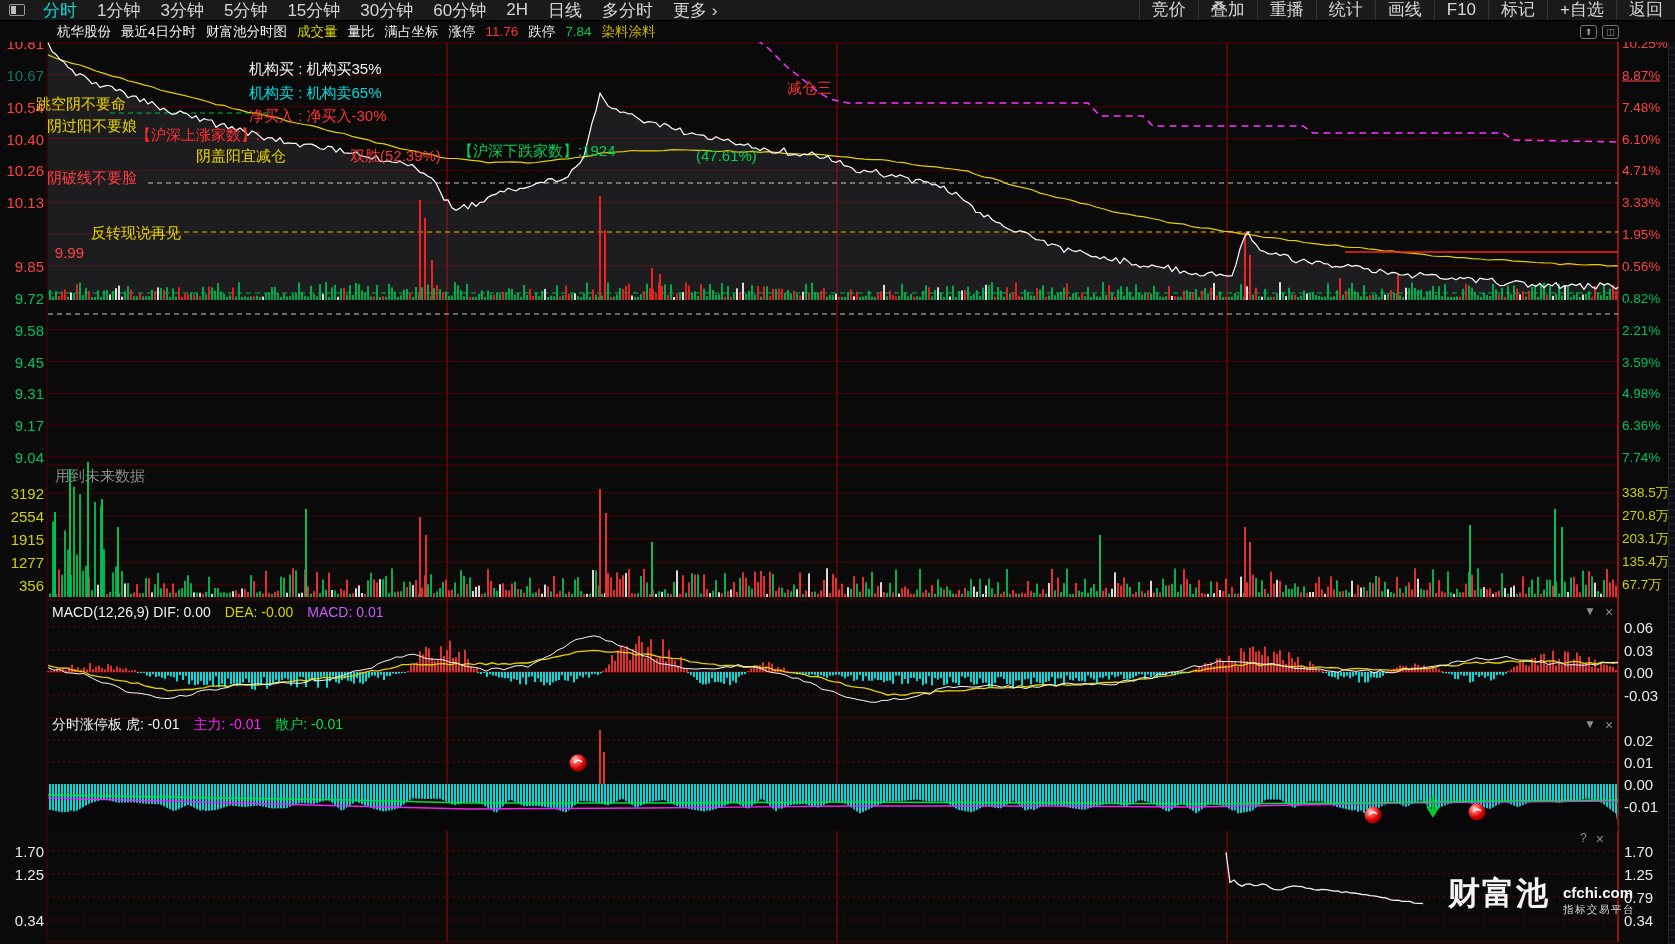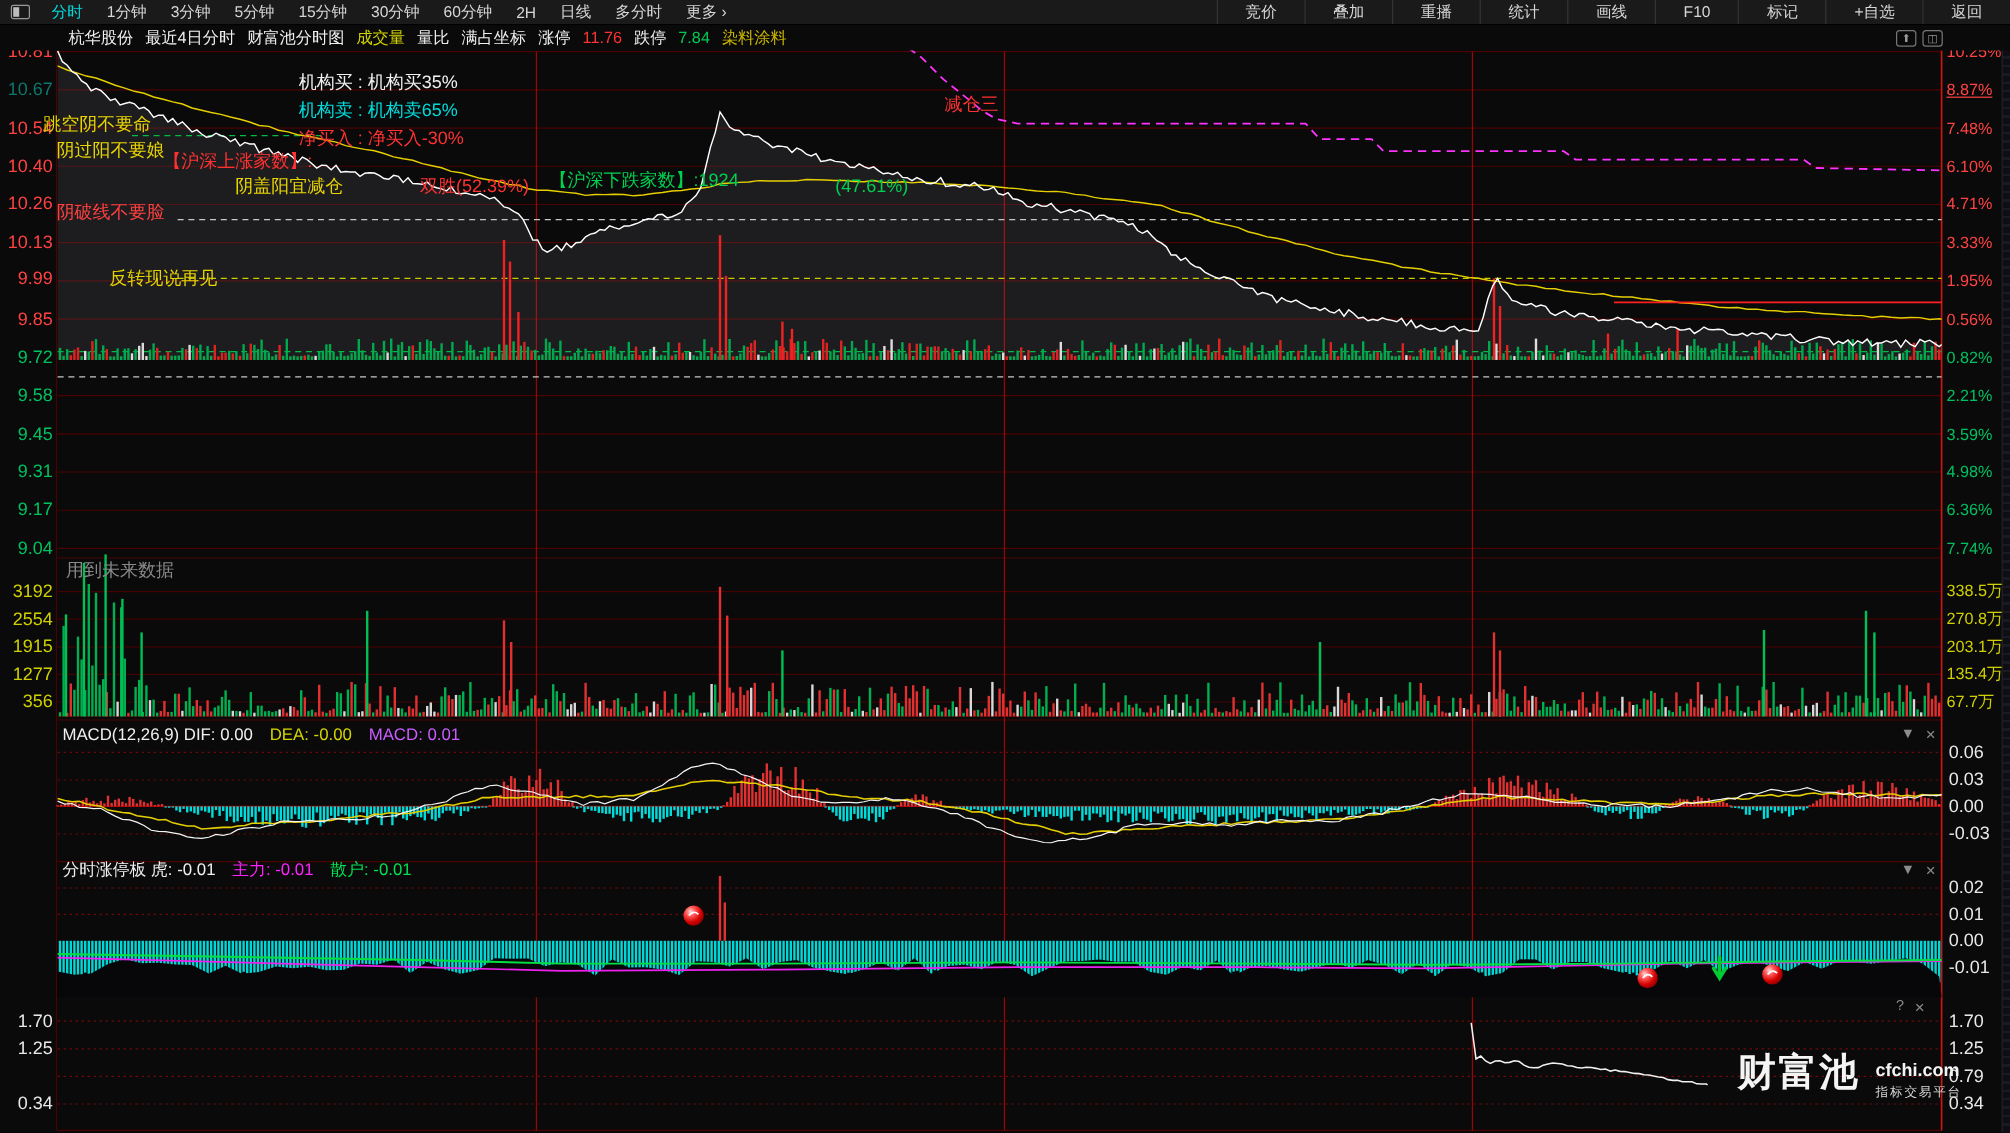--- a/index.html
+++ b/index.html
@@ -1,28 +1,28 @@
 <!DOCTYPE html>
 <html><head>
 <meta charset="utf-8">
 <style>
 *{margin:0;padding:0;box-sizing:border-box}
 html,body{background:#000}
 #app{position:relative;width:1675px;height:944px;background:#0a0a0a;overflow:hidden;
   font-family:"Liberation Sans","DejaVu Sans",sans-serif;color:#ddd}
 
 #menubar{position:absolute;left:0;top:0;width:1675px;height:21px;background:#1a1a1a;
-  border-bottom:1px solid #000;display:flex;align-items:center;font-size:13px;color:#d6d6d6;z-index:6}
+  border-bottom:1px solid #000;display:flex;align-items:center;font-size:17px;color:#d6d6d6;z-index:6}
 #menu-left{display:flex;align-items:center}
 .win-icon{width:16px;height:12px;border:1px solid #9a9a9a;border-radius:2px;margin:0 8px 0 9px;position:relative}
 .win-icon::before{content:"";position:absolute;left:1px;top:1px;bottom:1px;width:5px;background:#bdbdbd}
 .menu-item{padding:0 10px;cursor:pointer;white-space:nowrap}
 .menu-item.active{color:#00dcdc}
 #menu-right{margin-left:auto;display:flex;height:100%;align-items:center}
-.menu-right-item{padding:0 23px;border-left:1px solid #333;cursor:pointer;white-space:nowrap;line-height:20px}
+.menu-right-item{padding:0 12px;border-left:1px solid #333;cursor:pointer;white-space:nowrap;line-height:20px}
 
 #titlebar{position:absolute;left:0;top:21px;width:1675px;height:21px;display:flex;align-items:center;
   padding-left:57px;font-size:13.5px;z-index:5;background:#0a0a0a}
 .title-seg{margin-right:10px;white-space:nowrap}
 .title-icon{position:absolute;width:17px;height:14px;border:1px solid #777;border-radius:3px;
   color:#999;font-size:9px;line-height:12px;text-align:center;z-index:6}
 
 #chart{position:absolute;left:0;top:0;z-index:1}
 #overlays{position:absolute;left:0;top:0;width:1675px;height:944px;z-index:2;pointer-events:none}
 .axis-label{position:absolute;font-size:15px;transform:translateY(-50%);white-space:nowrap}
@@ -2305,21 +2305,21 @@
       <polyline points="1226.0,852.4 1230.0,882.5 1234.0,880.0 1238.0,884.1 1242.0,886.2 1246.0,884.2 1250.0,884.0 1254.0,885.6 1258.0,885.3 1262.0,884.0 1266.0,884.6 1270.0,887.6 1274.0,889.3 1278.0,889.8 1282.0,889.7 1286.0,887.6 1290.0,886.7 1294.0,885.9 1298.0,886.3 1302.0,886.7 1306.0,888.2 1310.0,888.4 1314.0,889.6 1318.0,890.0 1322.0,889.4 1326.0,889.6 1330.0,890.3 1334.0,891.2 1338.0,890.8 1342.0,892.6 1346.0,891.7 1350.0,892.8 1354.0,893.0 1358.0,893.7 1362.0,894.5 1366.0,894.7 1370.0,895.7 1374.0,895.8 1378.0,896.7 1382.0,897.5 1386.0,897.9 1390.0,899.7 1394.0,900.3 1398.0,900.2 1402.0,901.4 1406.0,901.4 1410.0,901.4 1414.0,903.2 1418.0,903.4 1422.0,903.4 1423.0,904.0" fill="none" stroke="#f0f0f0" stroke-width="1.3"></polyline>
     </svg>
 
   <div id="overlays">
       <div class="axis-label axis-left" style="color: rgb(255, 66, 66); top: 43px;">10.81</div>
       <div class="axis-label axis-left" style="color: #0f766e; top: 74.85px; text-align: right;">10.67</div>
       <div class="axis-label axis-left" style="color: rgb(255, 66, 66); top: 106.7px;">10.54</div>
       <div class="axis-label axis-left" style="color: rgb(255, 66, 66); top: 138.55px;">10.40</div>
       <div class="axis-label axis-left" style="color: rgb(255, 66, 66); top: 170.4px;">10.26</div>
       <div class="axis-label axis-left" style="color: rgb(255, 66, 66); top: 202.25px;">10.13</div>
-      <div class="axis-label axis-left" style="color: rgb(255, 66, 66); top: 232px;">9.99</div>
+      <div class="axis-label axis-left" style="color: rgb(255, 66, 66); top: 252px; margin-left: 40px;">9.99</div>
       <div class="axis-label axis-left" style="color: rgb(255, 66, 66); top: 265.95px;">9.85</div>
       <div class="axis-label axis-left" style="color: rgb(0, 192, 96); top: 297.8px;">9.72</div>
       <div class="axis-label axis-left" style="color: rgb(0, 192, 96); top: 329.65px;">9.58</div>
       <div class="axis-label axis-left" style="color: rgb(0, 192, 96); top: 361.5px;">9.45</div>
       <div class="axis-label axis-left" style="color: rgb(0, 192, 96); top: 393.35px;">9.31</div>
       <div class="axis-label axis-left" style="color: rgb(0, 192, 96); top: 425.2px;">9.17</div>
       <div class="axis-label axis-left" style="color: rgb(0, 192, 96); top: 457.05px;">9.04</div>
       <div class="axis-label axis-right" style="color: rgb(255, 66, 66); top: 43px;">10.25%</div>
       <div class="axis-label axis-right" style="color: rgb(255, 66, 66); top: 74.85px; text-decoration: underline;">8.87%</div>
       <div class="axis-label axis-right" style="color: rgb(255, 66, 66); top: 106.7px;">7.48%</div>

